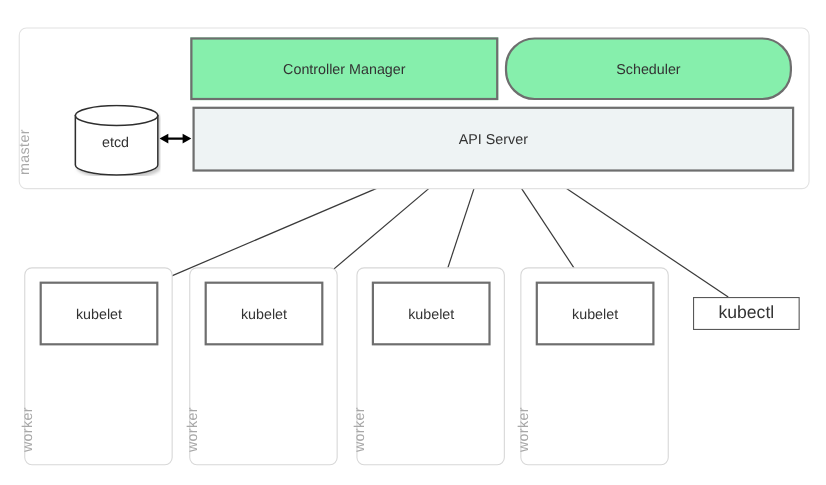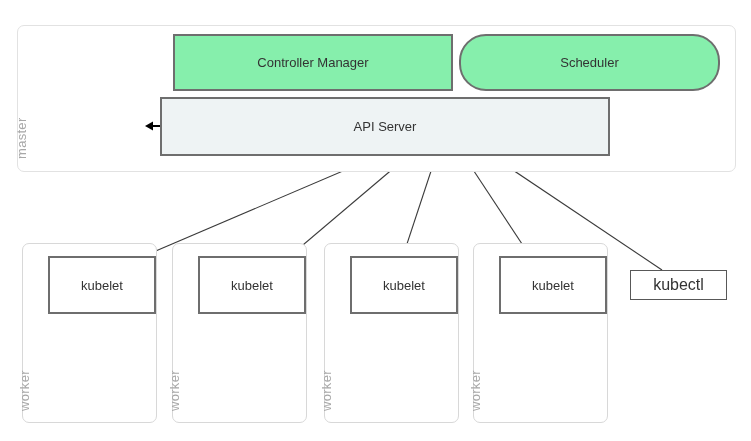--- a/index.html
+++ b/index.html
@@ -64,23 +64,23 @@
     height: 57px;
   }
   .scheduler-box {
     left: 459px;
     top: 34px;
     width: 261px;
     height: 57px;
     border-radius: 27px;
   }
   .api-box {
-    left: 160px;
+    left: 175px;
     top: 97px;
-    width: 450px;
+    width: 547px;
     height: 59px;
     background: #eef3f4;
   }
 
   
   .etcd-wrap {
     position: absolute;
     left: 66px;
     top: 95px;
     width: 80px;
@@ -143,21 +143,20 @@
     width: 108px;
     height: 58px;
     box-sizing: border-box;
     border: 2px solid #6e6e6e;
     background: #ffffff;
     display: flex;
     align-items: center;
     justify-content: center;
     color: #333333;
     font-size: 13px;
-    margin-left: 12px;
   }
 
   
   .kubectl-box {
     position: absolute;
     left: 630px;
     top: 270px;
     width: 97px;
     height: 30px;
     box-sizing: border-box;
@@ -180,20 +179,34 @@
     <line x1="408" y1="156" x2="290" y2="256" stroke="#3a3a3a" stroke-width="1.1"></line>
     <line x1="436" y1="156" x2="403" y2="256" stroke="#3a3a3a" stroke-width="1.1"></line>
     <line x1="464" y1="156" x2="530" y2="256" stroke="#3a3a3a" stroke-width="1.1"></line>
     <line x1="492" y1="156" x2="662" y2="270" stroke="#3a3a3a" stroke-width="1.1"></line>
   </svg>
 
   <div class="master-container">
     <span class="vlabel master-label">master</span>
   </div>
 
+  <div class="etcd-wrap">
+    <svg width="80" height="65" viewBox="0 0 80 65" xmlns="http://www.w3.org/2000/svg">
+      <defs>
+        <filter id="cylShadow" x="-30%" y="-30%" width="170%" height="170%">
+          <feDropShadow dx="2" dy="2.5" stdDeviation="1.6" flood-color="#9a9a9a" flood-opacity="0.55"></feDropShadow>
+        </filter>
+      </defs>
+      <g filter="url(#cylShadow)">
+        <path d="M2.5,10 L2.5,55 A37.5,9 0 0 0 77.5,55 L77.5,10 Z" fill="#ffffff" stroke="#2f2f2f" stroke-width="1.4"></path>
+        <ellipse cx="40" cy="10" rx="37.5" ry="9" fill="#ffffff" stroke="#2f2f2f" stroke-width="1.4"></ellipse>
+      </g>
+    </svg>
+    <span class="etcd-label">etcd</span>
+  </div>
 
   <svg class="etcd-arrow" viewBox="0 0 29 16" xmlns="http://www.w3.org/2000/svg">
     <line x1="6" y1="8" x2="23" y2="8" stroke="#000000" stroke-width="2"></line>
     <polygon points="0,8 8,3.6 8,12.4" fill="#000000"></polygon>
     <polygon points="29,8 21,3.6 21,12.4" fill="#000000"></polygon>
   </svg>
 
   <div class="comp-box controller-box">
     <span>Controller Manager</span>
   </div>

